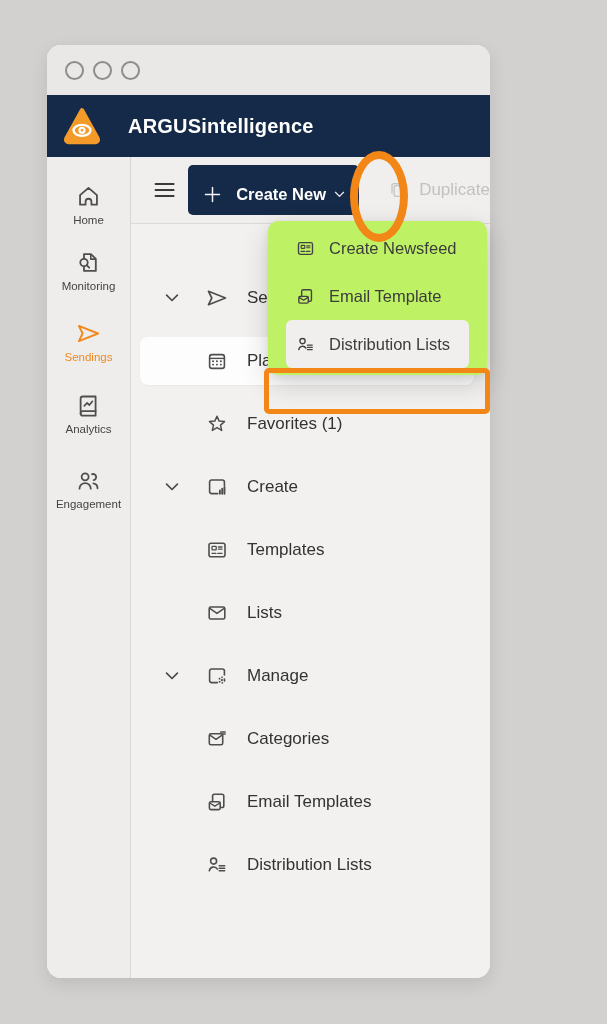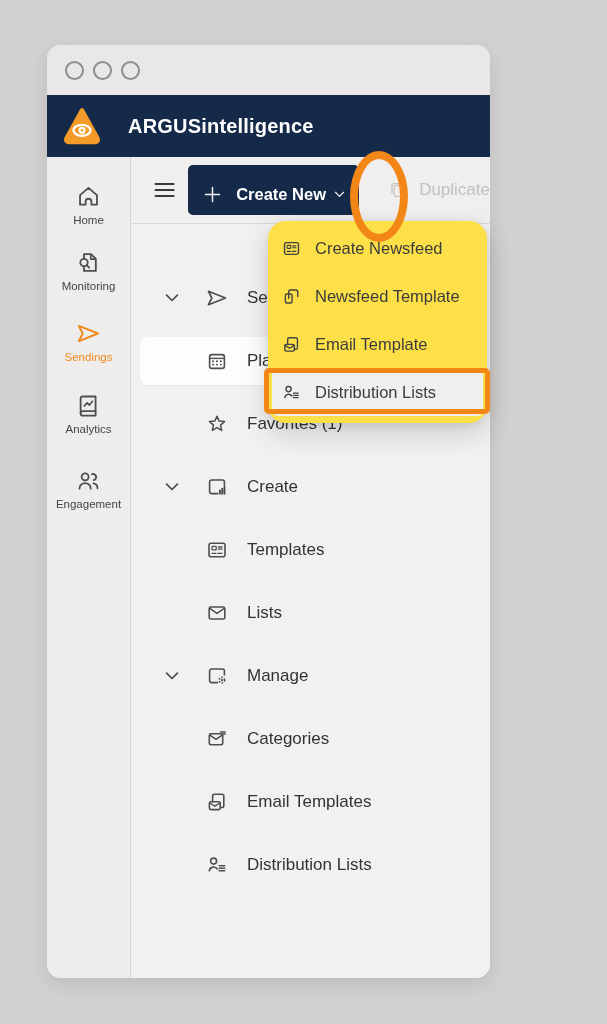--- a/index.html
+++ b/index.html
@@ -49,22 +49,22 @@
   
   .tree { flex:1; padding-top:50px; overflow:hidden; }
   .trow { height:48px; margin:0 16px 15px 9px; display:flex; align-items:center; border-radius:8px; }
   .trow.selected { background:#fdfdfd; box-shadow:0 1px 2px rgba(0,0,0,.04); }
   .trow .chev { width:20px; height:20px; margin-left:22px; color:#4a4a4a; }
   .trow .chev.empty { visibility:hidden; }
   .trow .ticon { width:24px; height:24px; margin-left:23px; color:#4e4e4e; flex:0 0 auto; }
   .trow .tlabel { margin-left:18px; font-size:17px; color:#333333; white-space:nowrap; }
 
   
-  .dropdown { position:absolute; left:268px; top:221px; width:219px; background:#fde047; border-radius:18px;
-              padding:3px 0 7px; z-index:20;
+  .dropdown { position:absolute; left:268px; top:221px; width:219px; background:#bef264; border-radius:10px;
+              padding:3px 14px 7px; z-index:20;
               box-shadow:0 10px 28px rgba(0,0,0,.16), 0 2px 8px rgba(0,0,0,.08); }
   .ditem { height:48px; display:flex; align-items:center; padding:0 13px; cursor:pointer; }
   .ditem .micon { width:21px; height:21px; color:#434343; flex:0 0 auto; }
   .ditem .mlabel { margin-left:13px; font-size:16.5px; color:#3c3c3c; white-space:nowrap; }
   .ditem.hl { background:#f1efee; border-radius:6px; margin:0 4px; padding:0 9px; }
 
   
   .annot-ellipse { position:absolute; left:350px; top:151px; width:58px; height:91px;
                    border:8px solid #f28718; border-radius:50%; z-index:40; pointer-events:none; }
   .annot-rect { position:absolute; left:264px; top:368px; width:226px; height:46px;
@@ -377,28 +377,20 @@
       <span class="micon">
           <svg viewBox="0 0 24 24">
             <use href="#ic-newsfeed"></use>
           </svg>
         </span>
       <span class="mlabel">Create Newsfeed</span>
     </div>
     <div class="ditem">
       <span class="micon">
           <svg viewBox="0 0 24 24">
-            <use href="#ic-newsfeed-template"></use>
-          </svg>
-        </span>
-      <span class="mlabel">Newsfeed Template</span>
-    </div>
-    <div class="ditem">
-      <span class="micon">
-          <svg viewBox="0 0 24 24">
             <use href="#ic-email-template"></use>
           </svg>
         </span>
       <span class="mlabel">Email Template</span>
     </div>
     <div class="ditem hl">
       <span class="micon">
           <svg viewBox="0 0 24 24">
             <use href="#ic-distribution-lists"></use>
           </svg>

